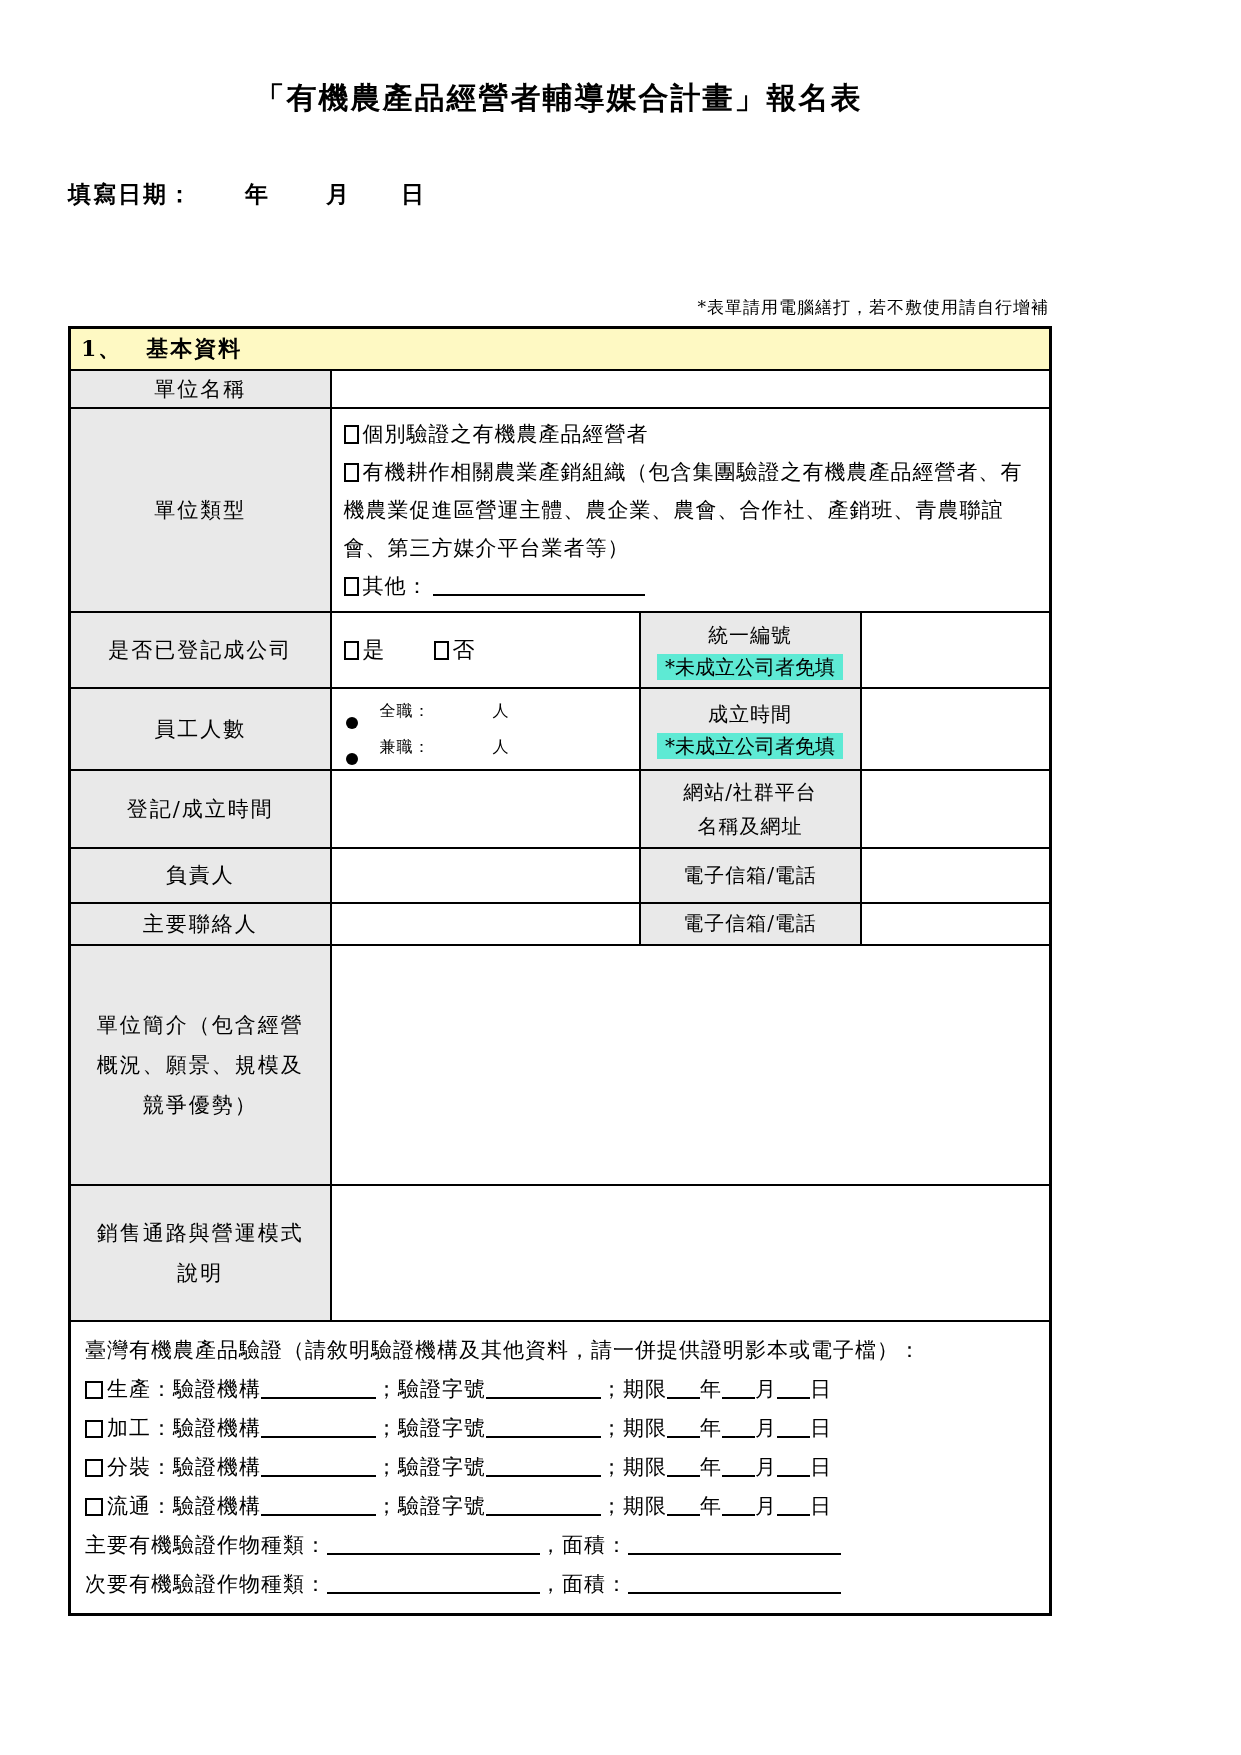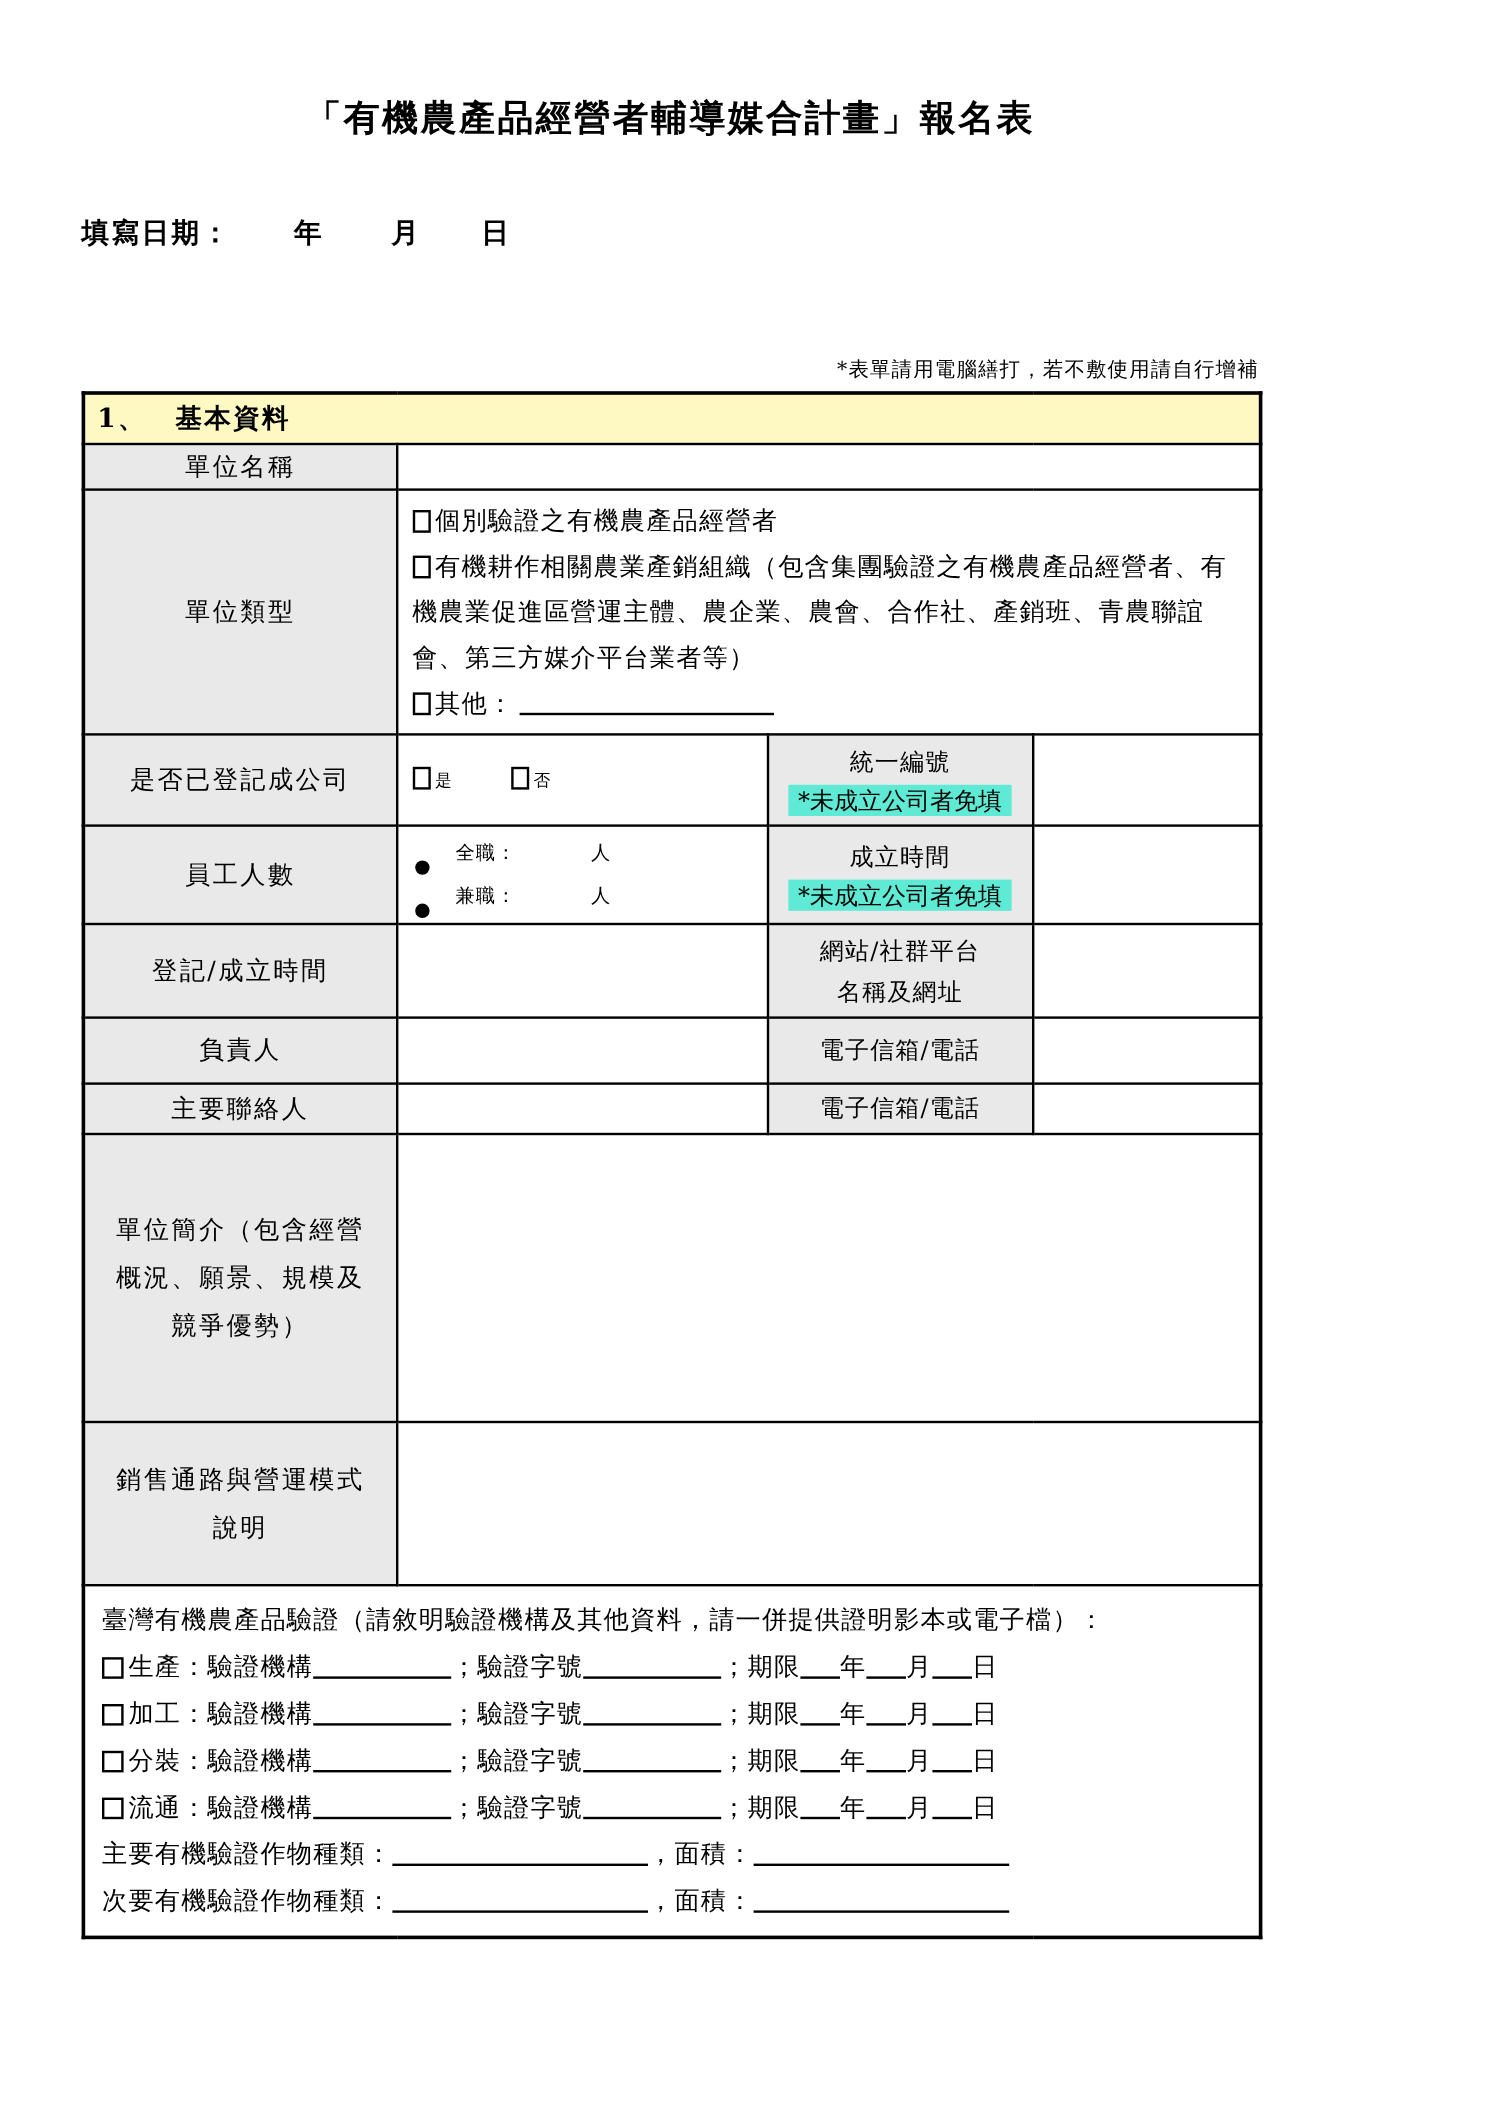--- a/index.html
+++ b/index.html
@@ -54,21 +54,21 @@
     padding-left:10px;
   }
   .lbl {
     background:#e9e9e9;
     text-align:center;
     font-size:21px;
     letter-spacing:2px;
     padding:4px 6px;
   }
   .lbl .lbl-line { display:block; line-height:40px; }
-  .val { background:#fff; padding:4px 12px; font-size:14px;border-radius:25px; }
+  .val { background:#fff; padding:4px 12px; font-size:22px;border-radius:25px; }
 
   .r-name td { height:37px; }
   .r-type td { height:188px; }
   .r-reg  td { height:76px; }
   .r-emp  td { height:80px; }
   .r-found td { height:66px; }
   .r-prin td { height:55px; }
   .r-cont td { height:42px; }
   .r-intro td { height:240px; }
   .r-sales td { height:136px; }

